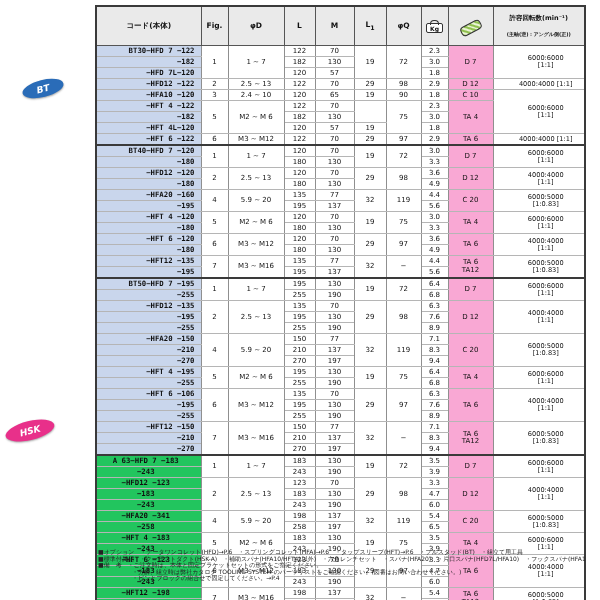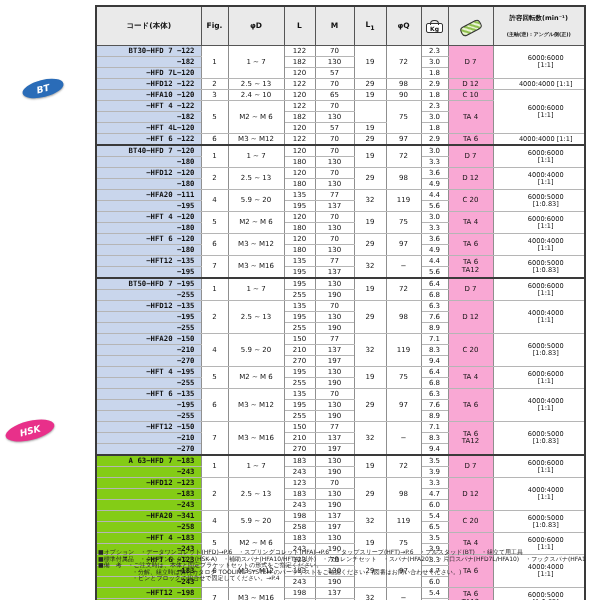--- a/index.html
+++ b/index.html
@@ -6,21 +6,21 @@
   body{width:600px;height:600px;background:#ffffff;position:relative;
        font-family:"DejaVu Sans",sans-serif;color:#111;}
   .table-wrap{position:absolute;left:95px;top:5px;}
   table{border-collapse:collapse;table-layout:fixed;width:489px;border:2px solid #3a3a3a;}
   td,th{border:1px solid #8f8f8f;padding:0;text-align:center;vertical-align:middle;
         font-size:7px;line-height:1.12;height:10px;overflow:hidden;white-space:pre-line;}
   thead th{background:#eaeaea;border-color:#555;font-size:7.5px;font-weight:bold;height:24px;margin-left:24px;}
   td.code{text-align:right;padding-right:6px;font-weight:bold;font-size:7.3px;
           font-family:"DejaVu Sans Mono","DejaVu Sans",monospace;}
   tr.bt td.code{background:#c9d6ec;}
-  tr.hsk td.code{background:#84cc16;}
+  tr.hsk td.code{background:#22c55e;text-align:center;}
   td.acc{background:#f9a8d4;}
   td.rpm{font-size:6.6px;padding-left:14px;}
   tbody tr td{border-top:1px solid #b5b5b5;border-bottom:1px solid #b5b5b5;}
   tbody tr.gs td{border-top:1px solid #3a3a3a;}
   tbody tr.sec td{border-top:2px solid #3a3a3a;}
   .rpm2{font-size:5px;font-weight:bold;line-height:1.1;}
   .rpm1{font-size:6.5px;line-height:1.2;}
   .kg-icon{display:inline-block;position:relative;border:1px solid #333;border-radius:2px;
            padding:1px 3px 0 3px;font-size:6px;line-height:7px;background:#fff;margin-top:3px;}
   .kg-icon::before{content:"";position:absolute;top:-4px;left:50%;margin-left:-4px;width:7px;height:4px;
@@ -193,21 +193,21 @@
           <td rowspan="2" class="rpm">4000:4000
 [1:1]</td>
         </tr>
         <tr class="bt">
           <td class="code">−180</td>
           <td>180</td>
           <td>130</td>
           <td>4.9</td>
         </tr>
         <tr class="bt gs">
-          <td class="code">−HFA20 −111</td>
+          <td class="code">−HFA20 −160</td>
           <td rowspan="2">4</td>
           <td rowspan="2">5.9 ~ 20</td>
           <td>135</td>
           <td>77</td>
           <td rowspan="2">32</td>
           <td rowspan="2">119</td>
           <td>4.4</td>
           <td rowspan="2" class="acc">C 20</td>
           <td rowspan="2" class="rpm">6000:5000
 [1:0.83]</td>
@@ -358,21 +358,21 @@
           <td rowspan="2" class="rpm">6000:6000
 [1:1]</td>
         </tr>
         <tr class="bt">
           <td class="code">−255</td>
           <td>255</td>
           <td>190</td>
           <td>6.8</td>
         </tr>
         <tr class="bt gs">
-          <td class="code">−HFT 6 −135</td>
+          <td class="code">−HFT 6 −106</td>
           <td rowspan="3">6</td>
           <td rowspan="3">M3 ~ M12</td>
           <td>135</td>
           <td>70</td>
           <td rowspan="3">29</td>
           <td rowspan="3">97</td>
           <td>6.3</td>
           <td rowspan="3" class="acc">TA 6</td>
           <td rowspan="3" class="rpm">4000:4000
 [1:1]</td>

